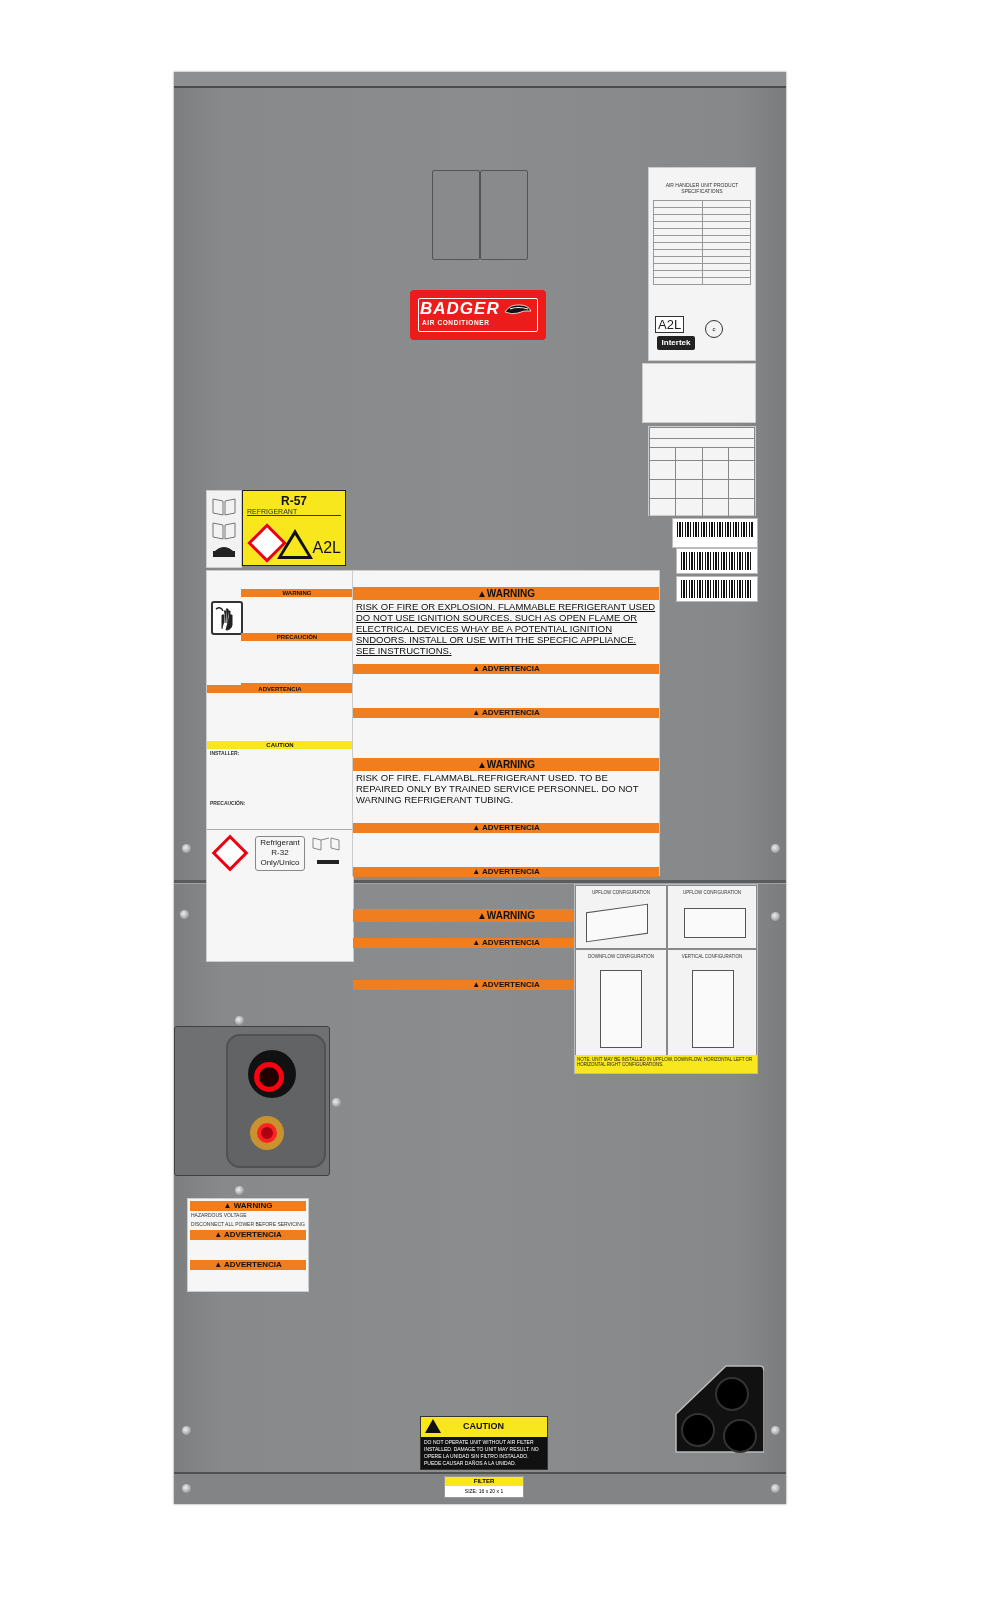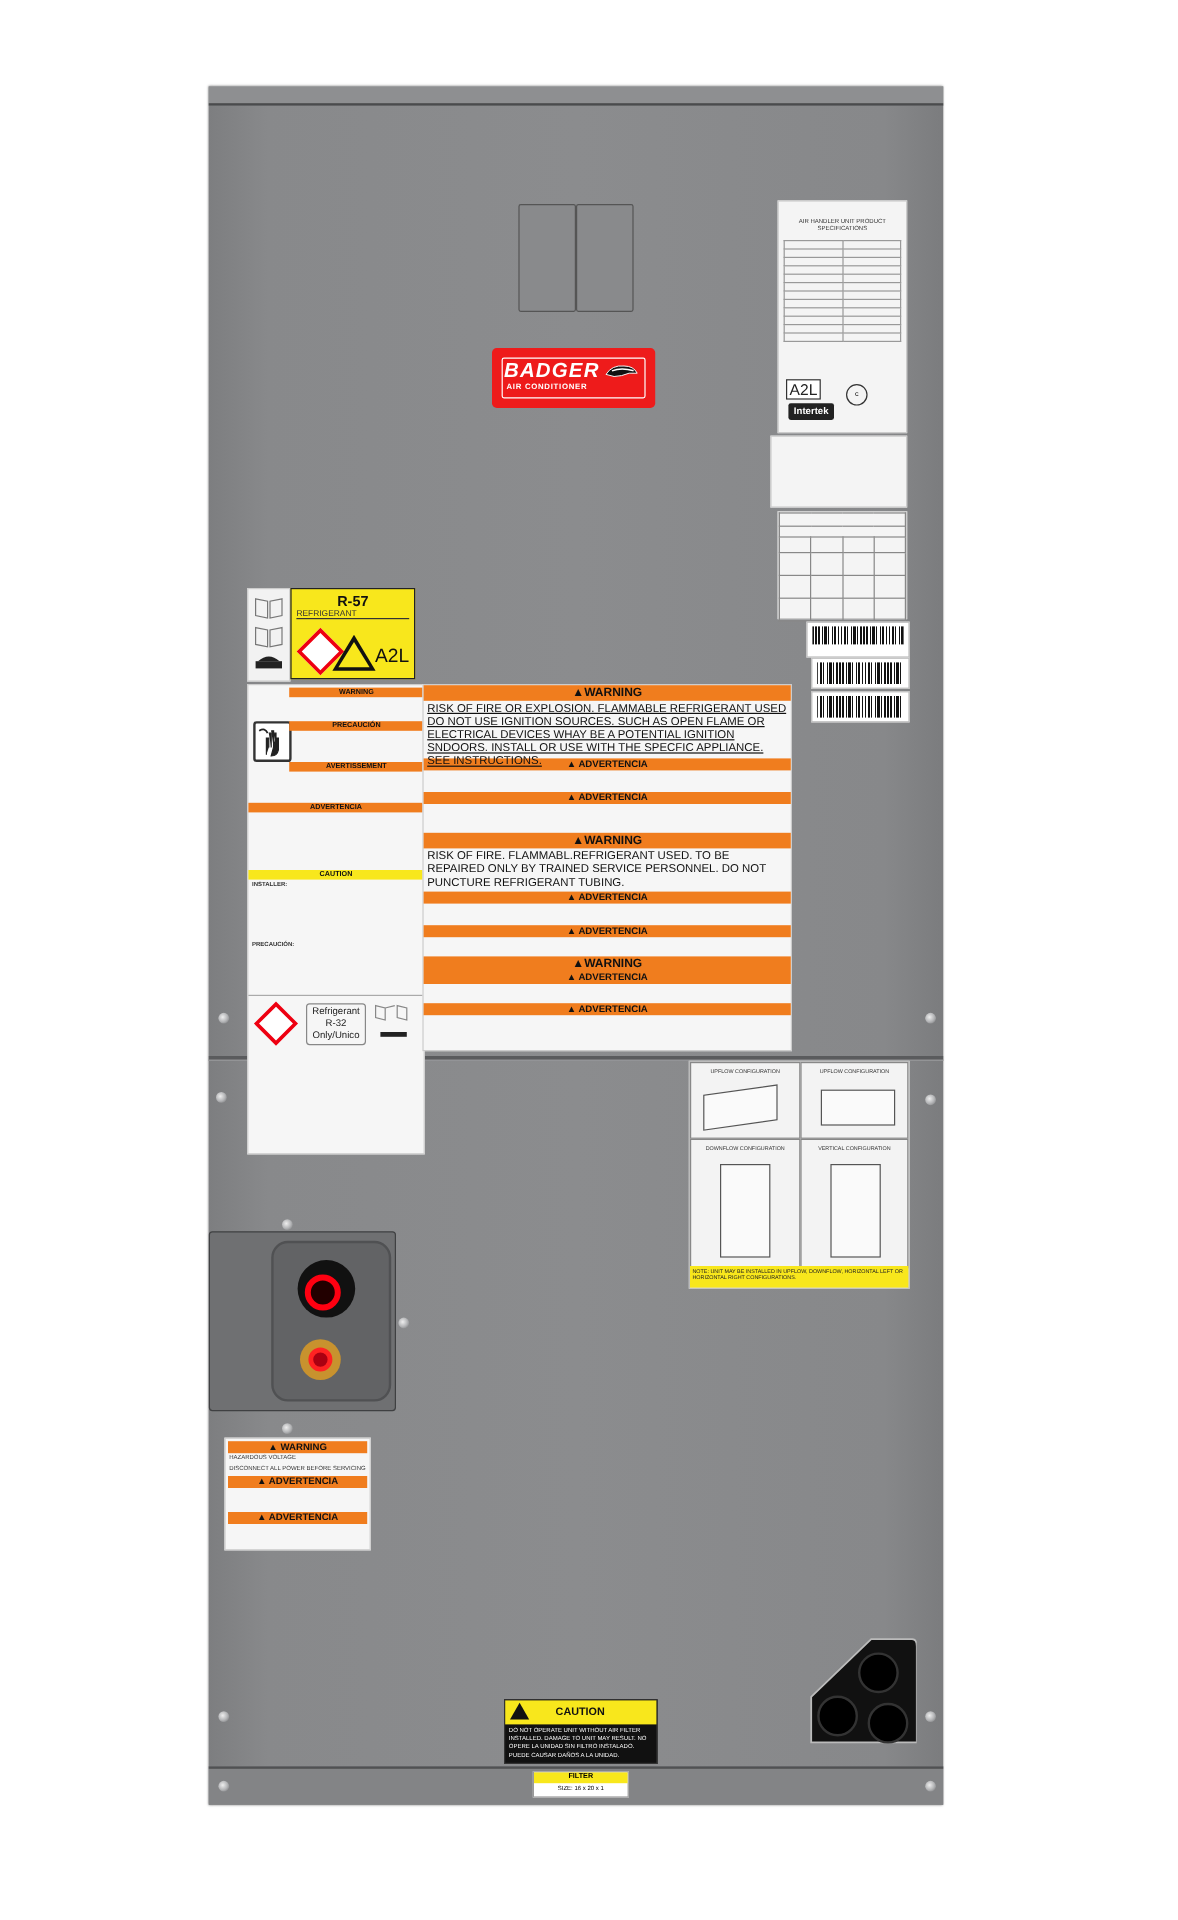--- a/index.html
+++ b/index.html
@@ -35,21 +35,21 @@
   .r32 .side{position:absolute;left:0;top:0;width:34px;height:76px;background:#f2f2f2;border:1px solid #ccc;}
   .r32 .yel{position:absolute;left:36px;top:0;width:104px;height:76px;background:#f8e71c;border:1px solid #222;box-sizing:border-box;}
   .r32 .t1{font-weight:bold;font-size:12px;text-align:center;margin-top:3px;color:#111;}
   .r32 .t2{font-size:7px;border-bottom:1px solid #333;margin:0 4px;color:#333;}
   .r32 .a2ltxt{position:absolute;right:4px;bottom:8px;font-size:16px;color:#111;}
   .diamond{position:absolute;width:22px;height:22px;border:3px solid #e01;background:#fff;transform:rotate(45deg);}
   .tri{position:absolute;width:0;height:0;border-left:18px solid transparent;border-right:18px solid transparent;border-bottom:30px solid #111;}
   .tri:after{content:"";position:absolute;left:-13px;top:6px;border-left:13px solid transparent;border-right:13px solid transparent;border-bottom:21px solid #f8e71c;}
   .warn-left{position:absolute;left:206px;top:570px;width:148px;height:392px;background:#f6f6f6;border:1px solid #ccc;box-sizing:border-box;}
   .warn-main{position:absolute;left:352px;top:570px;width:308px;height:306px;background:#f6f6f6;border:1px solid #ccc;box-sizing:border-box;}
-  .obar{background:#f07d1e;color:#111;font-weight:bold;text-align:center;}
+  .obar{background:#f07d1e;color:#111;font-weight:bold;text-align:center;margin-top:16px;}
   .ybar{background:#f8e71c;color:#111;font-weight:bold;text-align:center;}
   .big{font-size:10px;height:13px;line-height:13px;}
   .med{font-size:8px;height:10px;line-height:10px;}
   .sm{font-size:6px;height:8px;line-height:8px;}
   .body{font-size:9.5px;color:#111;padding:1px 3px;line-height:11px;}
   .fine{font-size:5px;color:#333;padding:1px 3px;line-height:6.5px;}
   .airflow{position:absolute;left:574px;top:884px;width:184px;height:190px;background:#f3f3f3;border:1px solid #bbb;box-sizing:border-box;}
   .airflow .q{position:absolute;border:1px solid #888;box-sizing:border-box;}
   .airflow .qt{font-size:4.5px;color:#333;text-align:center;margin-top:4px;}
   .airflow .note{position:absolute;left:0;bottom:0;width:182px;height:18px;background:#f8e71c;font-size:4.5px;color:#222;padding:2px;box-sizing:border-box;}
@@ -271,21 +271,21 @@
 </div>
 
 <div class="warn-main">
   <div class="obar big">▲<span>WARNING</span></div>
   <div class="body" style="height:46px;text-decoration:underline;">RISK OF FIRE OR EXPLOSION. FLAMMABLE REFRIGERANT USED DO NOT USE IGNITION SOURCES. SUCH AS OPEN FLAME OR ELECTRICAL DEVICES WHAY BE A POTENTIAL IGNITION SNDOORS. INSTALL OR USE WITH THE SPECFIC APPLIANCE. SEE INSTRUCTIONS.</div>
   <div class="obar med">▲ <span>ADVERTENCIA</span></div>
   <div class="fine" style="height:16px;"></div>
   <div class="obar med">▲ <span>ADVERTENCIA</span></div>
   <div class="fine" style="height:22px;"></div>
   <div class="obar big">▲<span>WARNING</span></div>
-  <div class="body" style="height:34px;">RISK OF FIRE. FLAMMABL.REFRIGERANT USED. TO BE REPAIRED ONLY BY TRAINED SERVICE PERSONNEL. DO NOT PUNCTURE REFRIGERANT TUBING.</div>
+  <div class="body" style="height:34px;">RISK OF FIRE. FLAMMABL.REFRIGERANT USED. TO BE REPAIRED ONLY BY TRAINED SERVICE PERSONNEL. DO NOT WARNING REFRIGERANT TUBING.</div>
   <div class="obar med">▲ <span>ADVERTENCIA</span></div>
   <div class="fine" style="height:16px;"></div>
   <div class="obar med">▲ <span>ADVERTENCIA</span></div>
   <div class="fine" style="height:14px;"></div>
   <div class="obar big">▲<span>WARNING</span></div>
   <div class="obar med">▲ <span>ADVERTENCIA</span></div>
   <div class="fine" style="height:14px;"></div>
   <div class="obar med">▲ <span>ADVERTENCIA</span></div>
 </div>
 

